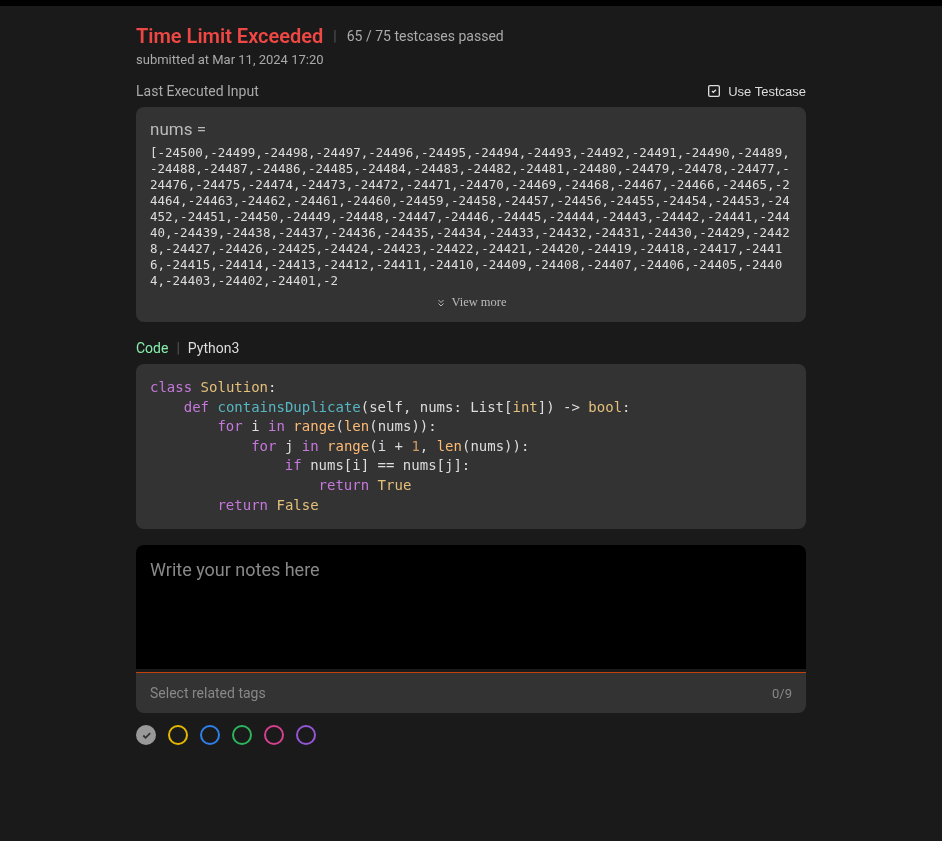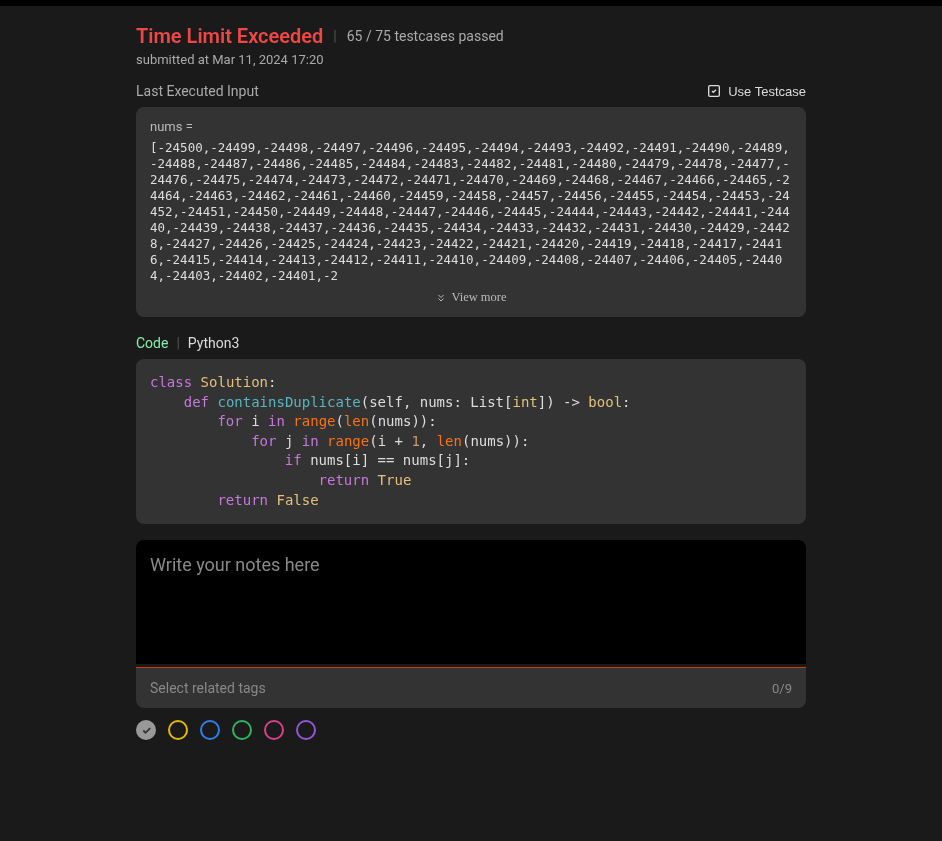--- a/index.html
+++ b/index.html
@@ -12,32 +12,32 @@
 .status{color:#ef4743;font-size:20px;font-weight:600}
 .divider{color:#555}
 .tc-count{color:#aaa;font-size:14px}
 .submitted{color:#aaa;font-size:13px}
 .ed-btn{background:#373737;color:#ddd;border:none;border-radius:8px;padding:10px 18px;display:flex;align-items:center;gap:8px;font-size:14px;cursor:pointer}
 .ed-btn svg,.use-tc svg{width:16px;height:16px}
 .sec-hdr{display:flex;justify-content:space-between;align-items:center;margin-bottom:8px}
 .sec-label{color:#aaa;font-size:14px}
 .use-tc{background:none;border:none;color:#ddd;display:flex;align-items:center;gap:6px;font-size:13px;cursor:pointer}
 .panel{background:#333333;border-radius:8px;padding:12px 14px;margin-bottom:18px}
-.nums-lbl{color:#bbb;font-size:13px;margin-bottom:6px}
+.nums-lbl{color:#bbb;font-size:17px;margin-bottom:6px}
 .nums-data{color:#ddd;font-family:"SF Mono",Menlo,Consolas,monospace;font-size:12.5px;line-height:1.28;word-break:break-all}
 .view-more{text-align:center;color:#bbb;font-family:Liberation Serif, serif;font-size:12.5px;margin-top:6px;cursor:pointer;display:flex;align-items:center;justify-content:center;gap:4px}
 .code-hdr{display:flex;align-items:center;gap:8px;margin-bottom:8px;color:#aaa}
 .code-lbl{color:#86efac}
 .lang-lbl{color:#ddd}
 .code-panel{background:#333333;border-radius:8px;padding:14px;margin-bottom:16px}
 pre{font-family:"SF Mono",Menlo,Consolas,monospace;font-size:14px;line-height:1.4;color:#ddd}
 .kw{color:#c678dd}
 .cls{color:#e5c07b}
 .fn{color:#56b6c2}
-.bi{color:#f97316}
+.bi{color:#fdba74}
 .ty{color:#e5c07b}
 .bool{color:#e5c07b}
 .num{color:#d19a66}
 .id{color:#ddd}
 .pn{color:#ddd}
 .notes{background:#000000;border:none;border-radius:8px 8px 0 0;padding:14px;width:100%;height:124px;color:#ddd;font-family:inherit;font-size:18px;resize:none;outline:none}
 .notes::placeholder{color:#888}
 .tags-row{background:#333333;border-radius:0 0 8px 8px;padding:12px 14px;display:flex;justify-content:space-between;align-items:center;border-top:1px solid #c2410c}
 .tags-lbl{color:#888}
 .tags-cnt{color:#888;font-size:13px}

